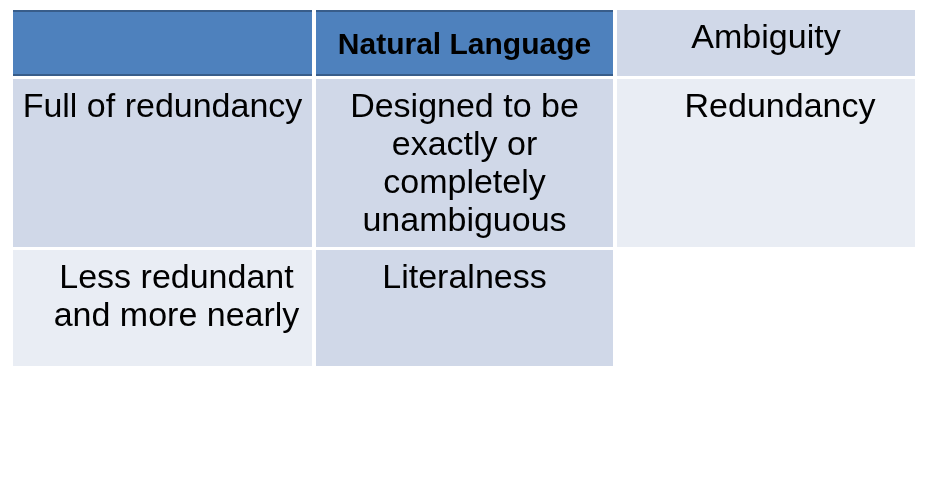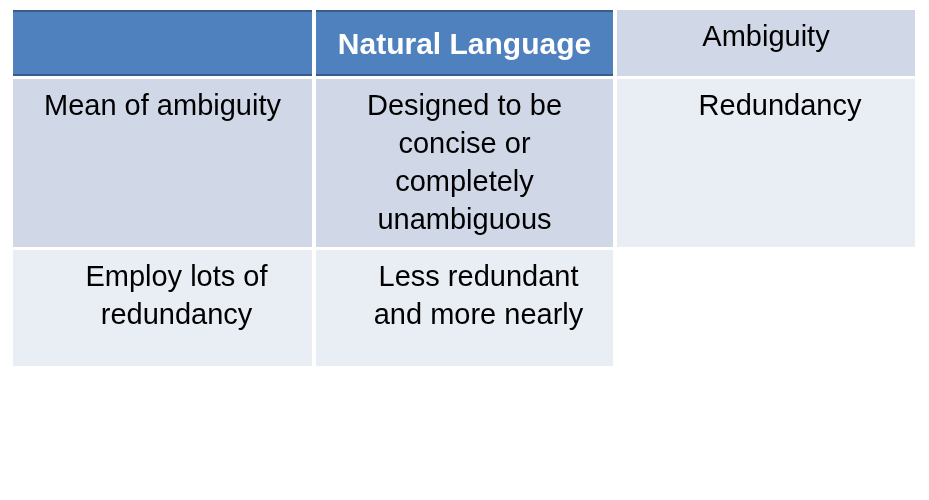--- a/index.html
+++ b/index.html
@@ -27,53 +27,52 @@
     background: #FFFFFF;
   }
   .cell {
     box-sizing: border-box;
     text-align: center;
   }
   .header-cell {
     background: #4E81BD;
     border-top: 2px solid #385D8A;
     border-bottom: 2px solid #385D8A;
-    color: #ffffff;
+    color: #000000;
     font-weight: bold;
     font-size: 30px;
     display: flex;
     align-items: center;
     justify-content: center;
     line-height: 1.1;
   }
   .body-cell {
     color: #000000;
-    font-size: 29px;
+    font-size: 34px;
     line-height: 38px;
     padding-top: 7px;
     white-space: pre-line;
   }
   .band-dark  { background: #D0D8E8; }
   .band-light { background: #E9EDF4; padding-left: 28px; }
 </style>
 </head>
 <body>
 
 <div class="table-wrap">
 
   <div class="cell header-cell"></div>
   <div class="cell header-cell">Natural Language</div>
 
   <div class="cell body-cell band-dark">Ambiguity</div>
-  <div class="cell body-cell band-dark">Mean of ambiguity</div>
+  <div class="cell body-cell band-dark">Full of redundancy</div>
   <div class="cell body-cell band-dark">Designed to be
-concise or
+exactly or
 completely
 unambiguous</div>
 
   <div class="cell body-cell band-light">Redundancy</div>
-  <div class="cell body-cell band-light">Employ lots of
-redundancy</div>
   <div class="cell body-cell band-light">Less redundant
 and more nearly</div>
 
+  <div class="cell body-cell band-dark">Literalness</div>
 
 </div>
 
 </body></html>

